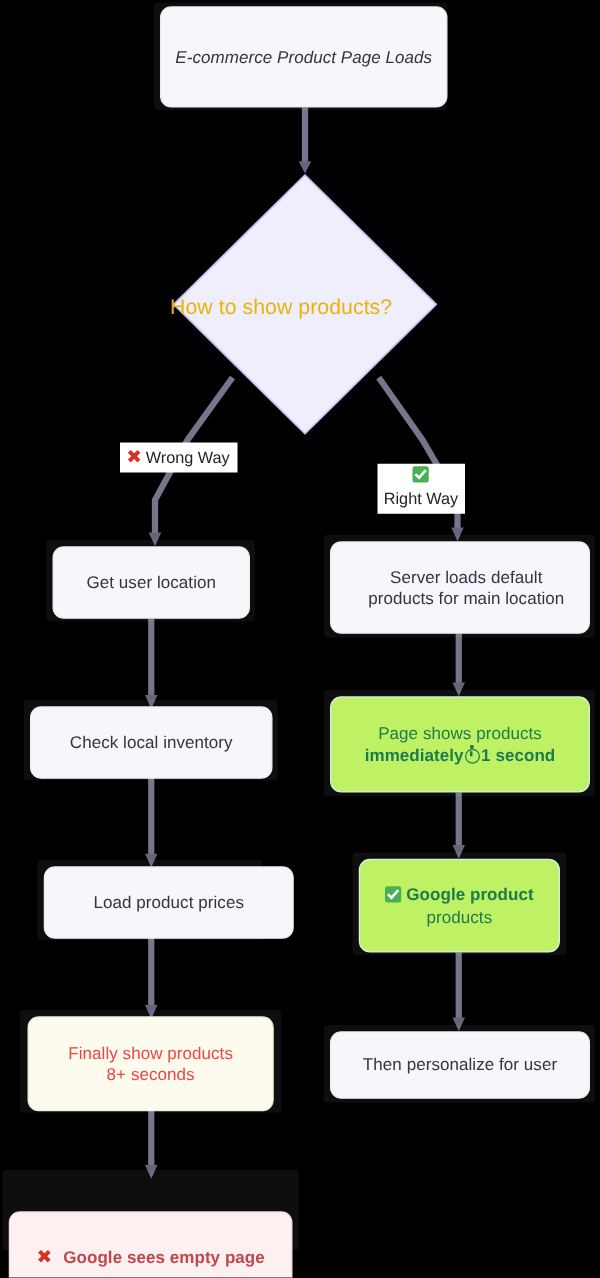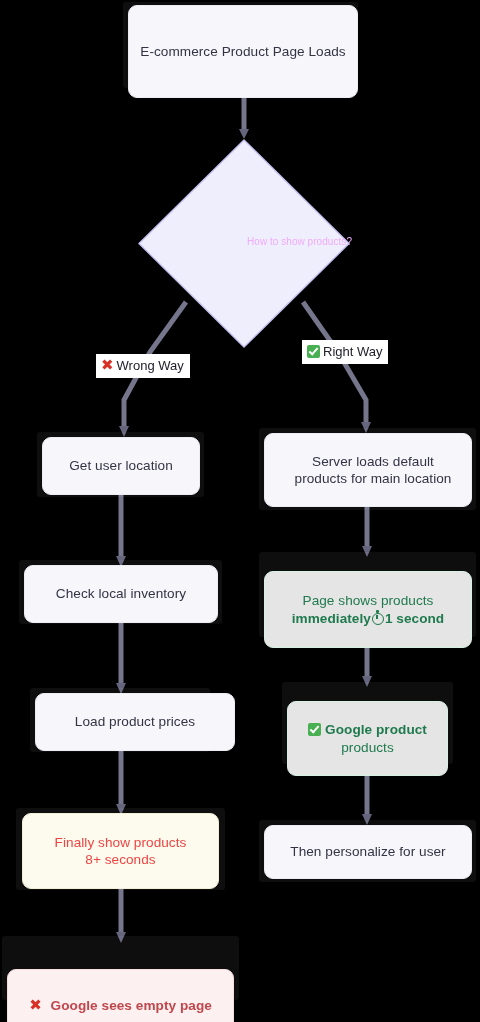--- a/index.html
+++ b/index.html
@@ -57,24 +57,23 @@
   }
 
   .node-plain {
     background: #f7f7fb;
     border: 1px solid #ececf3;
     color: #333344;
     box-shadow: 0 0 0 0 rgba(0,0,0,0);
   }
 
   .node-good {
-    background: #e5e5e5;
+    background: #bef264;
     border: 1px solid #d6f0e2;
     color: #1f7a4d;
-    margin-top: 14px;
   }
 
   .node-warn {
     background: #fcfbed;
     border: 1px solid #f0eed6;
     color: #ef4444;
   }
 
   .node-bad {
     background: #fdf0f1;
@@ -100,23 +99,23 @@
   .diamond-shape {
     position: absolute;
     left: 0; top: 0;
     width: 100%;
     height: 100%;
   }
   .diamond-label {
     position: absolute;
     left: 0;
     width: 100%;
-    text-align: right;
-    color: #f0abfc;
-    font-size: 10px;
+    text-align: left;
+    color: #eab308;
+    font-size: 17px;
     letter-spacing: 0.05px;
   }
 
   
   .edge-label {
     position: absolute;
     background: #ffffff;
     color: #21212b;
     font-size: 13px;
     line-height: 1.5;
@@ -253,37 +252,37 @@
   <div class="node-plate" style="left:37px; top:432px; width:167px; height:65px;"></div>
   <div class="node-plate" style="left:19px; top:560px; width:203px; height:64px;"></div>
   <div class="node-plate" style="left:30px; top:688px; width:180px; height:64px;"></div>
   <div class="node-plate" style="left:16px; top:808px; width:209px; height:82px;"></div>
   <div class="node-plate" style="left:2px; top:936px; width:237px; height:64px;"></div>
   <div class="node-plate" style="left:259px; top:428px; width:217px; height:82px;"></div>
   <div class="node-plate" style="left:259px; top:552px; width:217px; height:85px;"></div>
   <div class="node-plate" style="left:282px; top:682px; width:171px; height:82px;"></div>
   <div class="node-plate" style="left:259px; top:820px; width:217px; height:62px;"></div>
 
-  <div class="node node-plain" style="left:128px; top:5px; width:230px; height:93px;">
+  <div class="node node-plain" style="left:128px; top:5px; width:230px; height:81px;font-style:italic;">
     <span>E-commerce Product Page Loads</span>
   </div>
 
   <div class="diamond-wrap" style="left:136px; top:137px; width:216px; height:213px;">
     <svg class="diamond-shape" viewBox="0 0 216 213" preserveAspectRatio="none">
       <path d="M108,3 L213,106.5 L108,210 L3,106.5 Z" fill="#eeeefc" stroke="#c6c0f2" stroke-width="1.4" stroke-linejoin="round"></path>
     </svg>
     <div class="diamond-label" style="top:99px;">How to show products?</div>
   </div>
 
   <div class="edge-label" style="left:96px; top:354px;">
     <span class="emoji emoji-x">✖</span>
     <span>Wrong Way</span>
   </div>
 
-  <div class="edge-label" style="left:302px; top:340px;">
+  <div class="edge-label" style="left:302px; top:371px;flex-direction:column;">
     <span class="emoji-check"></span>
     <span>Right Way</span>
   </div>
 
   <div class="node node-plain" style="left:42px; top:437px; width:158px; height:58px;text-align:center;">
     <span>Get user location</span>
   </div>
 
   <div class="node node-plain" style="left:24px; top:565px; width:194px; height:58px;">
     <span>Check local inventory</span>

